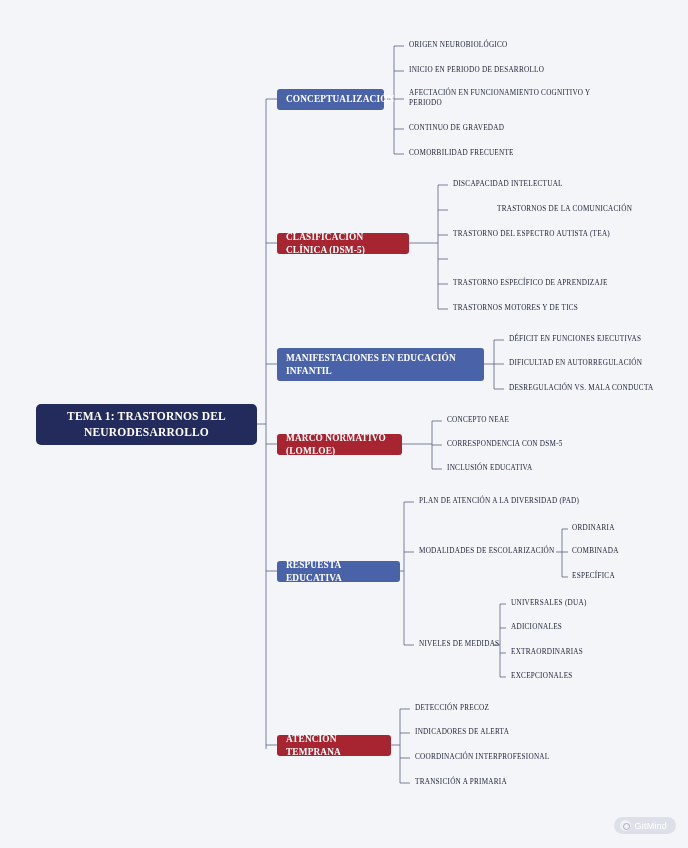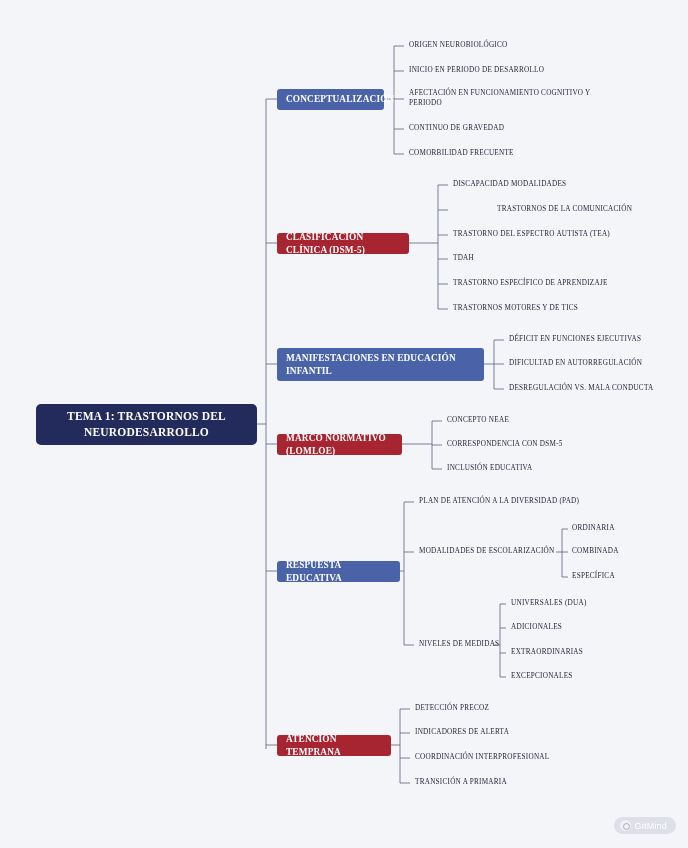--- a/index.html
+++ b/index.html
@@ -197,30 +197,27 @@
     <span>CONTINUO DE GRAVEDAD</span>
   </div>
   <div class="node leaf" style="left:409px; top:148px; width:230px;">
     <span>COMORBILIDAD FRECUENTE</span>
   </div>
 
   <div class="node lvl1 red" style="left:277px; top:233px; width:132px; height:21px;">
     <span>CLASIFICACIÓN CLÍNICA (DSM-5)</span>
   </div>
   <div class="node leaf" style="left:453px; top:179px; width:230px;">
-    <span>DISCAPACIDAD MODALIDADES</span>
+    <span>DISCAPACIDAD INTELECTUAL</span>
   </div>
   <div class="node leaf" style="left:453px; top:204px; width:230px;margin-left:44px;">
     <span>TRASTORNOS DE LA COMUNICACIÓN</span>
   </div>
   <div class="node leaf" style="left:453px; top:229px; width:230px;">
     <span>TRASTORNO DEL ESPECTRO AUTISTA (TEA)</span>
-  </div>
-  <div class="node leaf" style="left:453px; top:253px; width:230px;">
-    <span>TDAH</span>
   </div>
   <div class="node leaf" style="left:453px; top:278px; width:230px;">
     <span>TRASTORNO ESPECÍFICO DE APRENDIZAJE</span>
   </div>
   <div class="node leaf" style="left:453px; top:303px; width:230px;">
     <span>TRASTORNOS MOTORES Y DE TICS</span>
   </div>
 
   <div class="node lvl1 blue" style="left:277px; top:348px; width:207px; height:33px;">
     <span>MANIFESTACIONES EN EDUCACIÓN INFANTIL</span>

